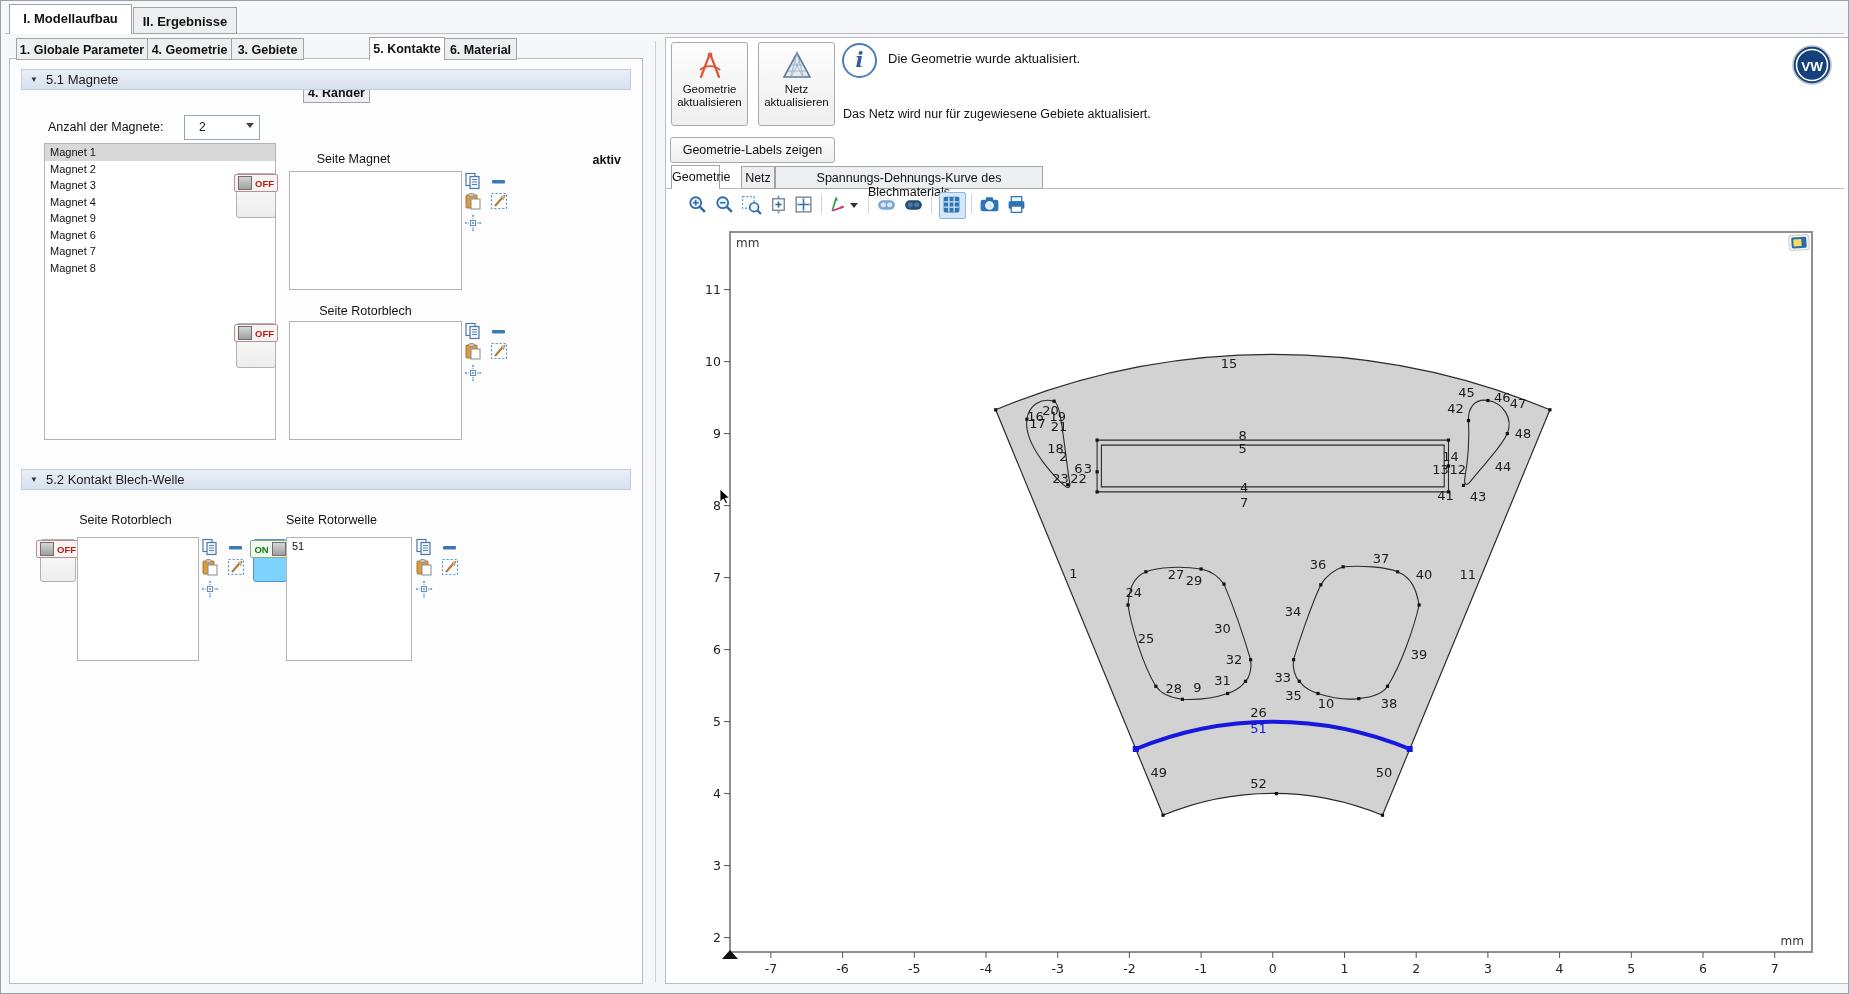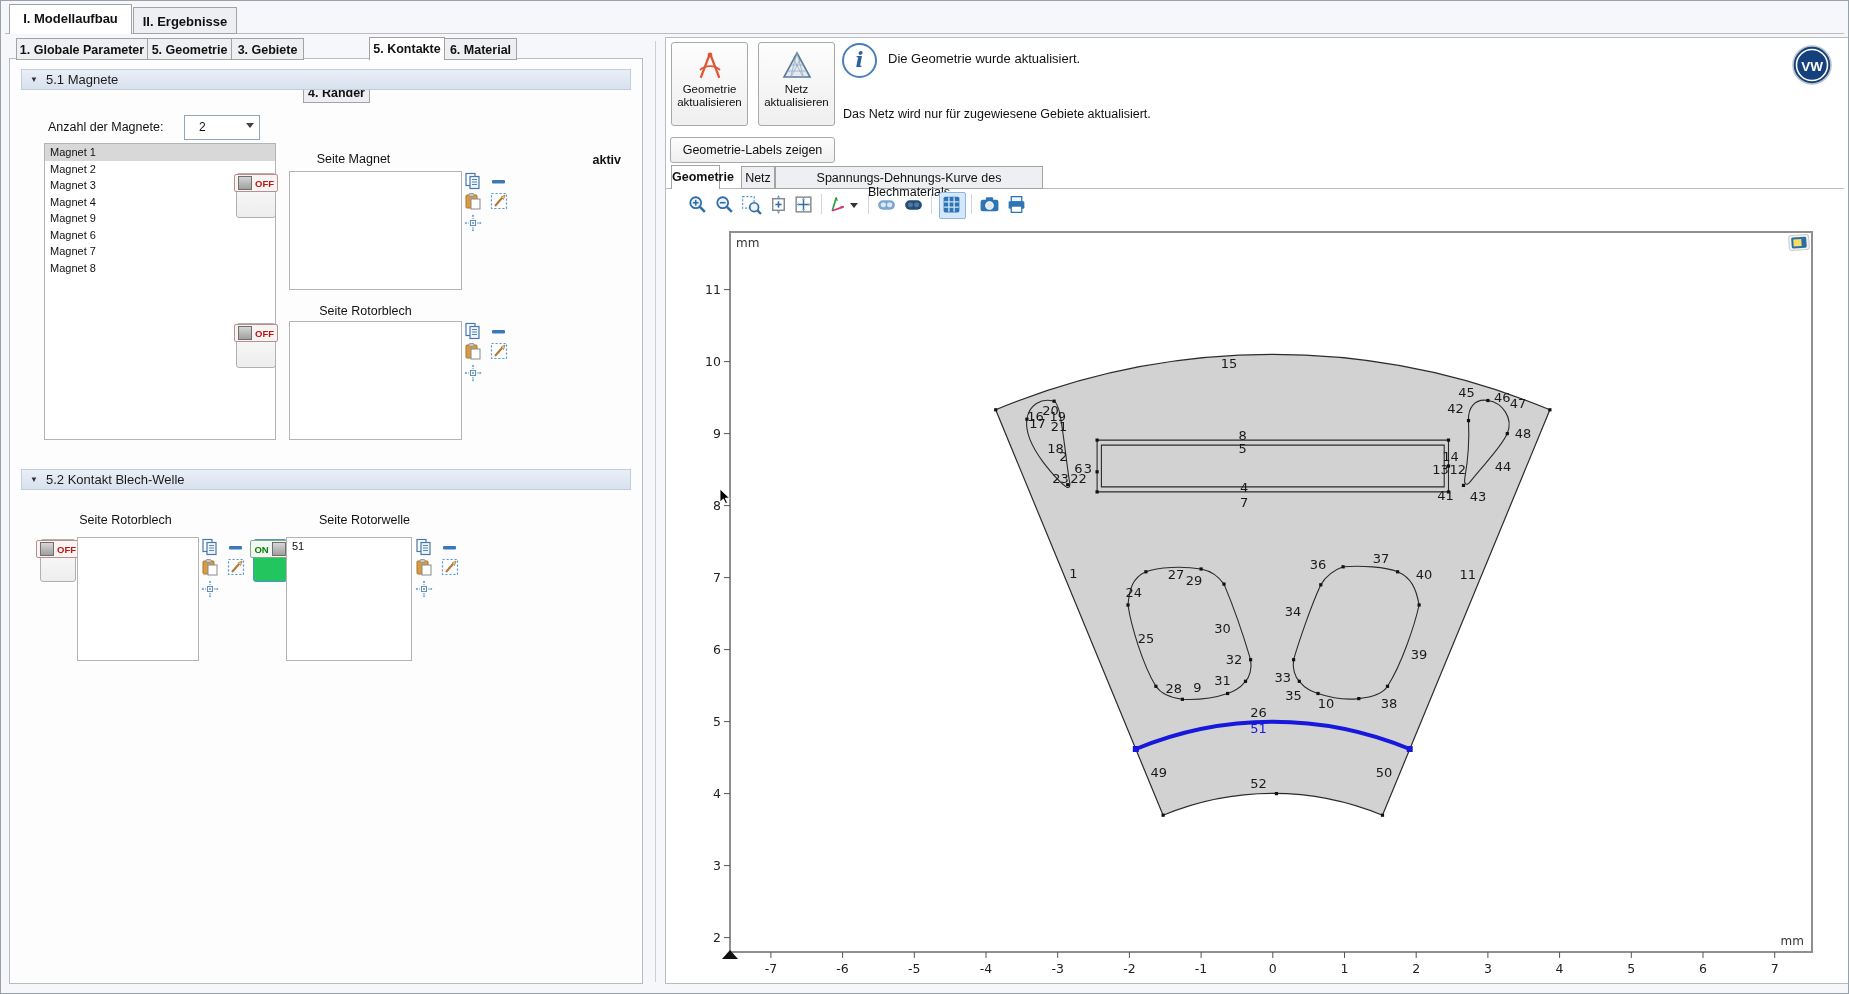--- a/index.html
+++ b/index.html
@@ -21,21 +21,21 @@
   .lbl{position:absolute;font-size:12.5px;white-space:nowrap;}
   .listbox{position:absolute;background:#fff;border:1px solid #b4b4b4;overflow:hidden;}
   .listrow{height:16.5px;line-height:16.5px;font-size:11px;padding-left:5px;}
   .listrow.sel{background:#d8d8d8;}
   .selectbox{position:absolute;background:#fff;border:1px solid #94a6bd;height:23px;font-size:12px;}
   .selectbox .val{position:absolute;left:14px;top:4px;}
   .selectbox .car{position:absolute;right:5px;top:7px;width:0;height:0;
                   border-left:4px solid transparent;border-right:4px solid transparent;border-top:5px solid #444;}
   .tglbtn{position:absolute;border:1px solid #b0b0b0;border-radius:3px;
           background:linear-gradient(#fdfdfd,#ededed);display:flex;align-items:flex-start;justify-content:center;}
-  .tglbtn.on{background:#22c55e;border:1px solid #4f94cd;}
+  .tglbtn.on{background:#7dd3fc;border:1px solid #4f94cd;}
   .pill{display:flex;align-items:center;gap:3px;border:1px solid #bb8f8f;border-radius:2px;
         padding:1px 3px;background:#f7f5f4;}
   .pill.on{border:1px solid #86ac86;background:#f2f7f2;}
   .sq{width:12px;height:12px;border:1px solid #6f6f6f;background:linear-gradient(#d6d6d6,#9f9f9f);}
   .offtx{font-size:9.5px;font-weight:bold;color:#c11212;}
   .ontx{font-size:9.5px;font-weight:bold;color:#0a820a;}
   .icon{position:absolute;width:18px;height:18px;}
   .icon svg{width:100%;height:100%;display:block;}
   .bigbtn{position:absolute;width:75px;height:82px;border:1px solid #a9a9a9;border-radius:3px;
           background:linear-gradient(#fdfdfd,#efefef);text-align:center;font-size:11.5px;line-height:13px;}
@@ -60,21 +60,21 @@
 
   <div class="tabline" style="left:4px;right:4px;top:32px;"></div>
   <div class="tab toptab active" style="left:8px;top:3px;width:123px;"><span>I. Modellaufbau</span></div>
   <div class="tab toptab" style="left:132px;top:6px;width:104px;height:27px;"><span>II. Ergebnisse</span></div>
 
   <div class="panel" style="left:8px;top:57px;width:632px;height:924px;"></div>
   <div class="vline" style="left:654px;top:40px;height:941px;"></div>
 
   <div id="subtabs">
       <div class="tab subtab" style="left: 15px; top: 37px; width: 132px;">1. Globale Parameter</div>
-      <div class="tab subtab" style="left: 146px; top: 37px; width: 85px;">5. Geometrie</div>
+      <div class="tab subtab" style="left: 146px; top: 37px; width: 85px;">4. Geometrie</div>
       <div class="tab subtab" style="left: 230px; top: 37px; width: 73px;">3. Gebiete</div>
       <div class="tab subtab" style="left: 302px; top: 37px; width: 67px; margin-top: 43px;">4. Ränder</div>
       <div class="tab subtab active" style="left: 368px; top: 36px; width: 76px; height: 23px;">5. Kontakte</div>
       <div class="tab subtab" style="left: 443px; top: 37px; width: 73px;">6. Material</div>
     </div>
 
   <div class="sechdr" style="left:20px;top:68px;width:584px;"><span class="tri">▼</span><span>5.1 Magnete</span></div>
 
   <div class="lbl" style="left:47px;top:119px;">Anzahl der Magnete:</div>
   <div class="selectbox" style="left:183px;top:114px;width:74px;">
@@ -228,21 +228,21 @@
         <svg viewBox="0 0 18 18">
           <rect x="6.5" y="6.5" width="5" height="5" fill="none" stroke="#6a8fb5" stroke-width="1.1"></rect>
           <line x1="9" y1="8" x2="9" y2="10" stroke="#6a8fb5" stroke-width="1"></line>
           <line x1="8" y1="9" x2="10" y2="9" stroke="#6a8fb5" stroke-width="1"></line>
           <path d="M9,1 V5 M9,13 V17 M1,9 H5 M13,9 H17" stroke="#5b9bd5" stroke-width="1.1" stroke-dasharray="1.8 1.2"></path>
           <path d="M9,0.5 L7.8,2.5 L10.2,2.5 Z M9,17.5 L7.8,15.5 L10.2,15.5 Z M0.5,9 L2.5,7.8 L2.5,10.2 Z M17.5,9 L15.5,7.8 L15.5,10.2 Z" fill="#5b9bd5"></path>
         </svg>
       </span>
     </div>
 
-  <div class="lbl" style="left:285px;top:512px;width:124px;text-align:right;">Seite Rotorwelle</div>
+  <div class="lbl" style="left:285px;top:512px;width:124px;text-align:left;">Seite Rotorwelle</div>
   <div class="tglbtn on" style="left:252px;top:538px;width:32px;height:41px;">
     <span class="pill on">
         <span class="ontx">ON</span>
         <span class="sq"></span>
       </span>
   </div>
   <div class="listbox" style="left:285px;top:536px;width:124px;height:122px;">
     <div class="listrow">51</div>
   </div>
   <div id="icons-d">
@@ -305,21 +305,21 @@
     <div>Netz aktualisieren</div>
   </div>
 
   <div class="infocirc" style="left:841px;top:42px;"><span>i</span></div>
   <div class="msg" style="left:887px;top:50px;">Die Geometrie wurde aktualisiert.</div>
   <div class="msg" style="left:842px;top:106px;font-size:12.5px;">Das Netz wird nur für zugewiesene Gebiete aktualisiert.</div>
 
   <div class="smallbtn" style="left:669px;top:136px;width:163px;height:24px;line-height:24px;"><span>Geometrie-Labels zeigen</span></div>
 
   <div class="tabline" style="left:665px;right:4px;top:187px;"></div>
-  <div class="tab subtab active" style="left:670px;top:164px;width:49px;height:24px;font-weight:bold;"><span>Geometrie</span></div>
+  <div class="tab subtab active" style="left:670px;top:164px;width:49px;height:24px;font-weight:normal;"><span>Geometrie</span></div>
   <div class="tab subtab" style="left:740px;top:165px;width:34px;height:23px;font-weight:normal;"><span>Netz</span></div>
   <div class="tab subtab" style="left:774px;top:165px;width:268px;height:23px;font-weight:normal;"><span>Spannungs-Dehnungs-Kurve des Blechmaterials</span></div>
 
   <div class="abs" style="left:664px;top:189px;width:1182px;height:30px;">
     <span class="tbicon" style="left:22px;">
         <svg viewBox="0 0 20 20">
           <circle cx="8.3" cy="8.3" r="5.2" stroke="#2e6da4" stroke-width="1.7" fill="#eef4fb"></circle>
           <line x1="12.3" y1="12.3" x2="17" y2="17" stroke="#2e6da4" stroke-width="2.4"></line>
           <line x1="5.6" y1="8.3" x2="11" y2="8.3" stroke="#2e6da4" stroke-width="1.5"></line>
           <line x1="8.3" y1="5.6" x2="8.3" y2="11" stroke="#2e6da4" stroke-width="1.5"></line>

